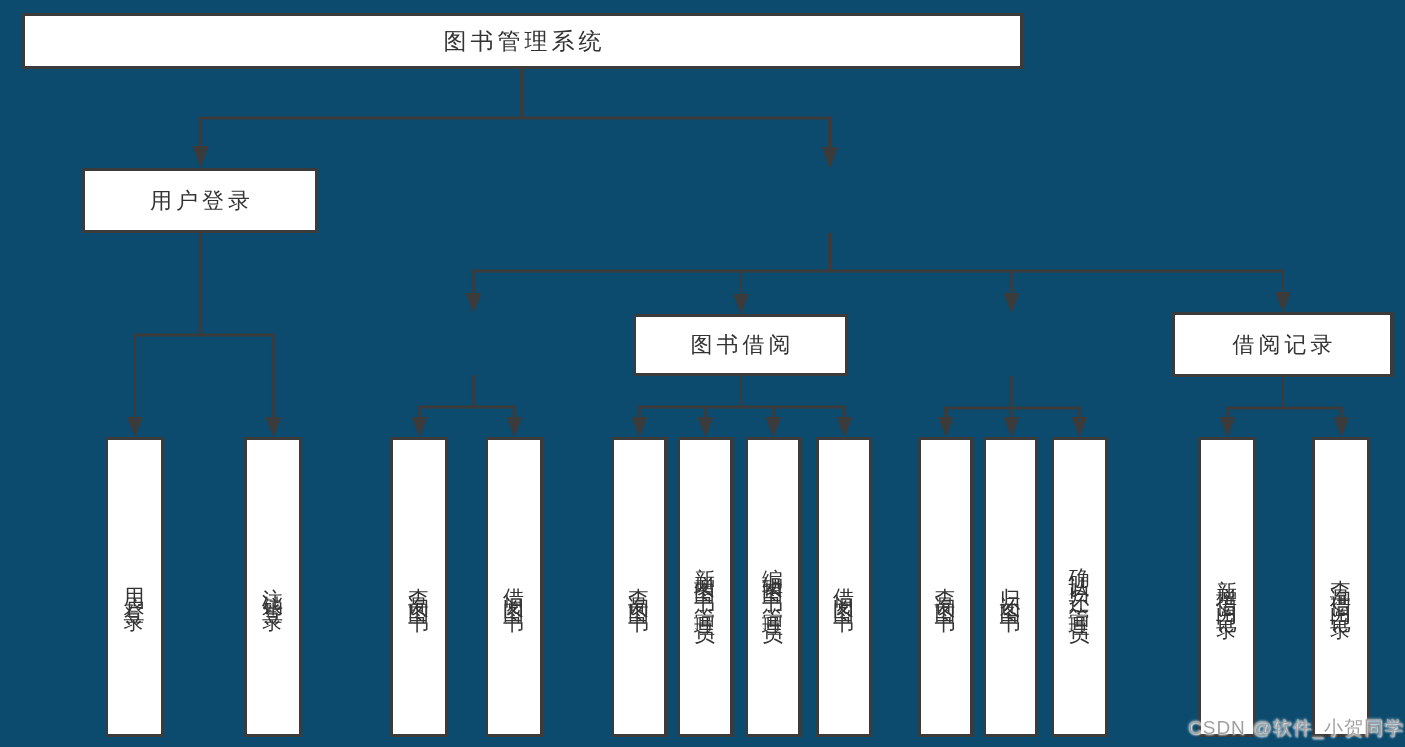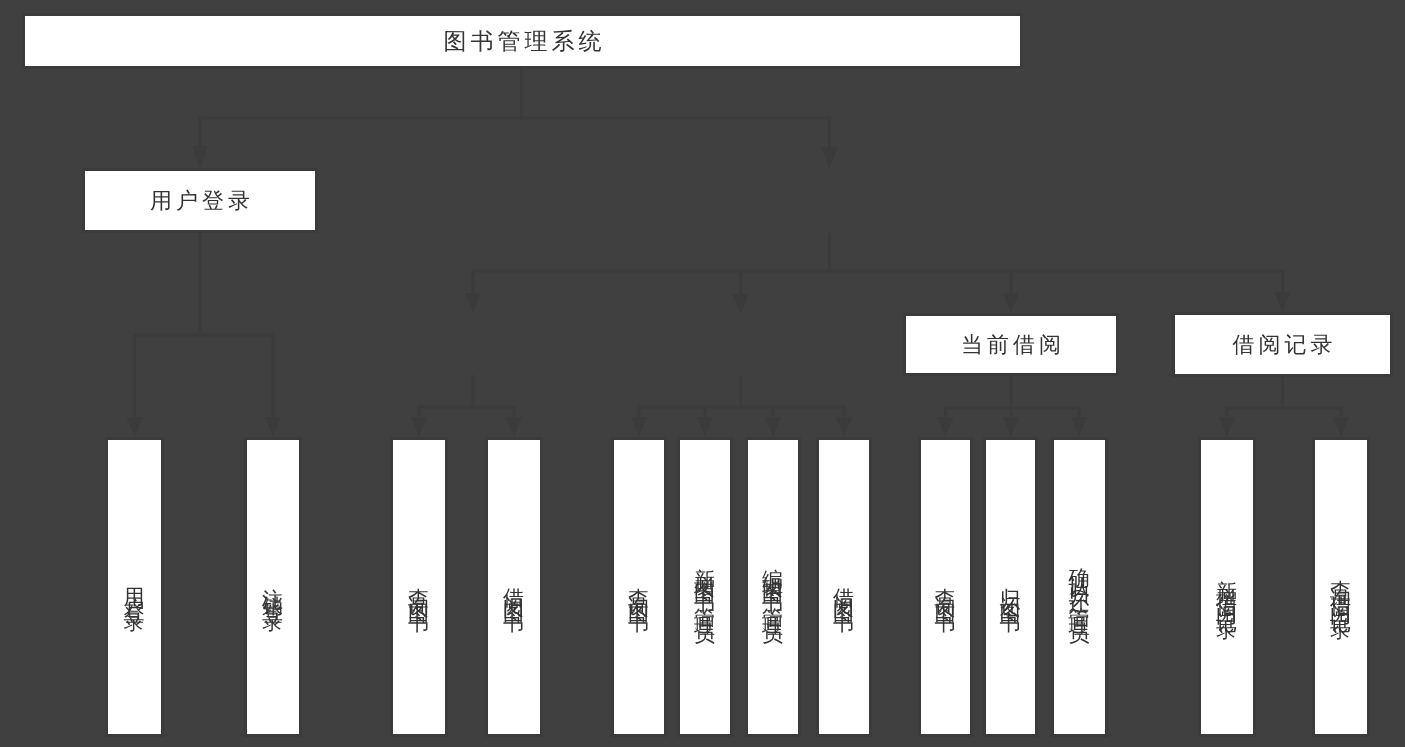--- a/index.html
+++ b/index.html
@@ -1,20 +1,20 @@
 <!DOCTYPE html>
 <html><head>
 <meta charset="utf-8">
 <style>
   html, body { margin: 0; padding: 0; background: #ffffff; }
   #canvas {
     position: relative;
     width: 1405px;
     height: 747px;
-    background: #404040;
+    background: #0c4a6e;
     font-family: "Liberation Sans", "DejaVu Sans", sans-serif;
     color: #333333;
     overflow: hidden;
     text-align: right;
   }
   #connectors {
     position: absolute;
     left: 0; top: 0;
     width: 1405px; height: 747px;
   }
@@ -118,22 +118,22 @@
   </svg>
 
   <div class="hbox root" style="left:22px; top:13px; width:1001px; height:56px;">
     <span class="hlabel">图书管理系统</span>
   </div>
 
   <div class="hbox" style="left:82px; top:168px; width:236px; height:65px;">
     <span class="hlabel">用户登录</span>
   </div>
 
-  <div class="hbox" style="left:903px; top:313px; width:216px; height:63px;">
-    <span class="hlabel">当前借阅</span>
+  <div class="hbox" style="left:633px; top:314px; width:215px; height:62px;">
+    <span class="hlabel">图书借阅</span>
   </div>
   <div class="hbox" style="left:1172px; top:312px; width:221px; height:65px;">
     <span class="hlabel">借阅记录</span>
   </div>
 
   <div class="leaf" style="left:105px; width:59px;">
     <span class="vtext">用户登录</span>
   </div>
   <div class="leaf" style="left:244px; width:58px;">
     <span class="vtext">注销登录</span>
@@ -169,14 +169,15 @@
     <span class="vtext">确认归还（管理员）</span>
   </div>
 
   <div class="leaf" style="left:1198px; width:58px;">
     <span class="vtext">新增借阅记录</span>
   </div>
   <div class="leaf" style="left:1312px; width:58px;">
     <span class="vtext">查询借阅记录</span>
   </div>
 
+  <div id="watermark">CSDN @软件_小贺同学</div>
 
 </div>
 
 </body></html>

